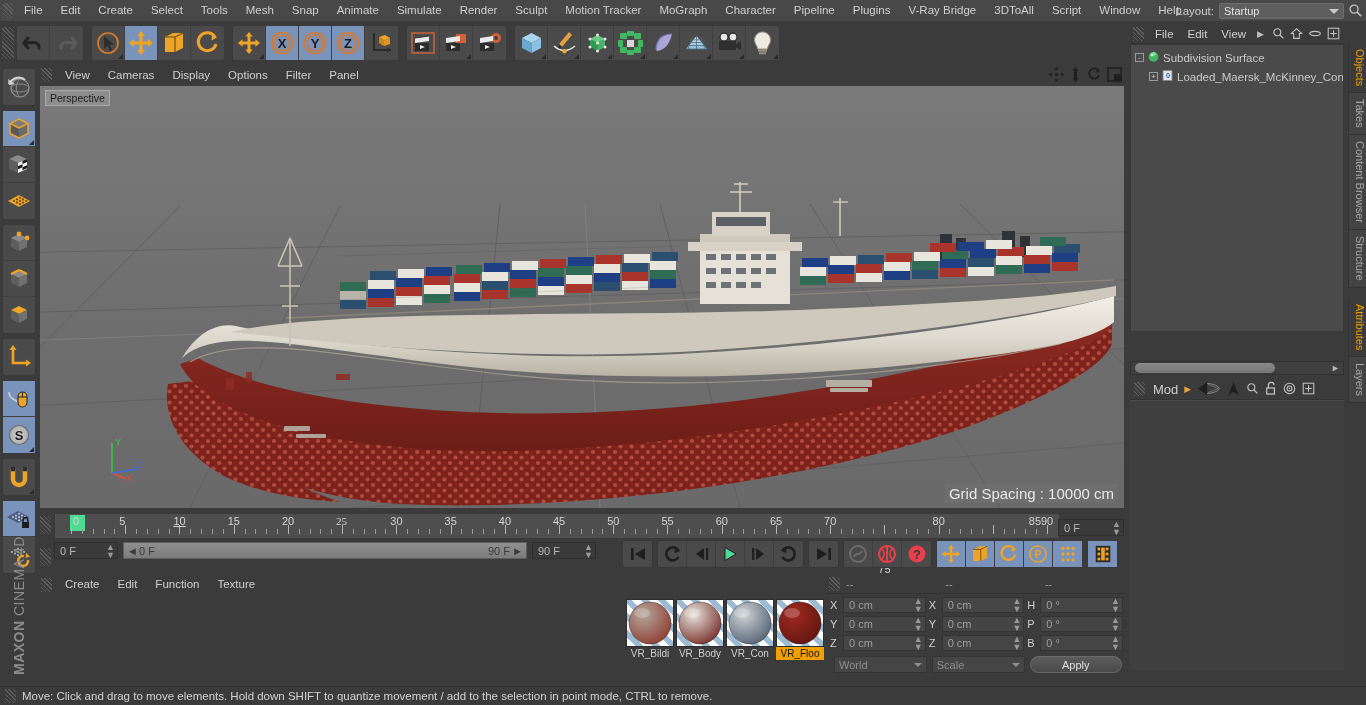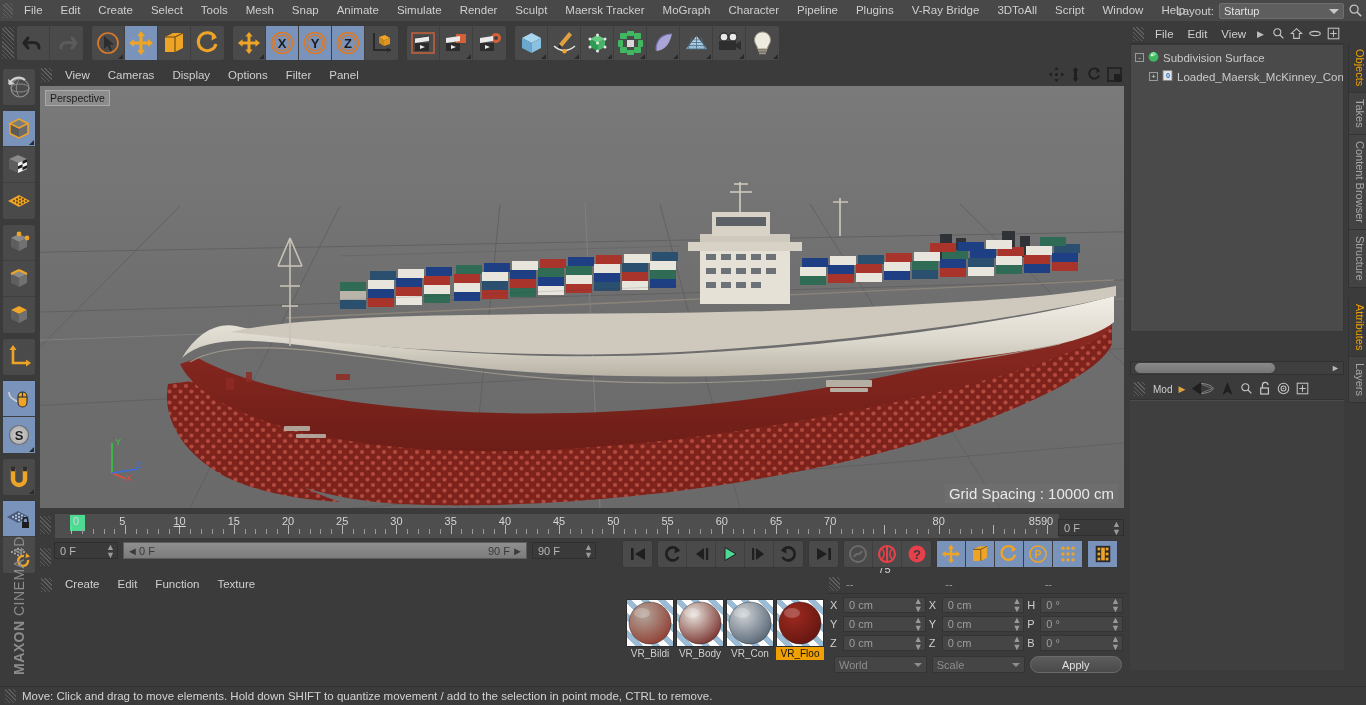--- a/index.html
+++ b/index.html
@@ -317,21 +317,21 @@
         <div class="menu-item">Edit</div>
         <div class="menu-item">Create</div>
         <div class="menu-item">Select</div>
         <div class="menu-item">Tools</div>
         <div class="menu-item">Mesh</div>
         <div class="menu-item">Snap</div>
         <div class="menu-item">Animate</div>
         <div class="menu-item">Simulate</div>
         <div class="menu-item">Render</div>
         <div class="menu-item">Sculpt</div>
-        <div class="menu-item">Maersk Tracker</div>
+        <div class="menu-item">Motion Tracker</div>
         <div class="menu-item">MoGraph</div>
         <div class="menu-item">Character</div>
         <div class="menu-item">Pipeline</div>
         <div class="menu-item">Plugins</div>
         <div class="menu-item">V-Ray Bridge</div>
         <div class="menu-item">3DToAll</div>
         <div class="menu-item">Script</div>
         <div class="menu-item">Window</div>
         <div class="menu-item">Help</div>
       </div>
@@ -1101,21 +1101,21 @@
         <div class="tl-tick" style="left: 948.622px;"></div>
         <div class="tl-tick" style="left: 959.467px;"></div>
         <div class="tl-tick" style="left: 970.311px;"></div>
         <div class="tl-tick" style="left: 981.156px;"></div>
         <div class="tl-tick maj" style="left: 992px;"></div>
         <div class="tl-num" style="left: 18px;">0</div>
         <div class="tl-num" style="left: 64.2222px;">5</div>
         <div class="tl-num" style="left: 118.444px; text-decoration: underline;">10</div>
         <div class="tl-num" style="left: 172.667px;">15</div>
         <div class="tl-num" style="left: 226.889px;">20</div>
-        <div class="tl-num" style="left: 281.111px;">25</div>
+        <div class="tl-num" style="left: 281.111px; font-family: Liberation Serif, serif;">25</div>
         <div class="tl-num" style="left: 335.333px;">30</div>
         <div class="tl-num" style="left: 389.556px;">35</div>
         <div class="tl-num" style="left: 443.778px;">40</div>
         <div class="tl-num" style="left: 498px;">45</div>
         <div class="tl-num" style="left: 552.222px;">50</div>
         <div class="tl-num" style="left: 606.444px;">55</div>
         <div class="tl-num" style="left: 660.667px;">60</div>
         <div class="tl-num" style="left: 714.889px;">65</div>
         <div class="tl-num" style="left: 769.111px;">70</div>
         <div class="tl-num" style="left: 823.333px; margin-top: 48px;">75</div>
@@ -1482,21 +1482,21 @@
 
     <div class="om-hscroll">
       <span style="font-size:9px;color:#b6b6b6;padding-left:3px;">◄</span>
       <div class="thumb" style="margin-left:-8px;"></div>
       <span style="font-size:9px;color:#b6b6b6;margin-left:auto;padding-right:3px;">►</span>
     </div>
 
     <div class="attr-manager">
       <div class="attr-menu">
         <div class="vm-grip" style="margin:0 2px 0 2px;"></div>
-        <span style="font-size:10px;color:#cfcfcf;">Mod</span>
+        <span style="font-size:13px;color:#cfcfcf;">Mod</span>
         <span style="color:#e0a040;font-size:9px;">▶</span>
         <span>
           <svg width="24" height="15" viewBox="0 0 26 16">
               <path d="M11 1 L11 15 L1 8 Z" fill="#1f1f1f"></path>
               <path d="M11 2.5 C19 3 24 6 24 8 C24 10 19 13 11 13.5" fill="none" stroke="#9a9a9a" stroke-width=".9"></path>
               <path d="M12 3.5 L23 8 L12 12.5" fill="none" stroke="#8f8f8f" stroke-width=".7"></path>
             </svg>
         </span>
         <span>
           <svg width="13" height="15" viewBox="0 0 14 16">

